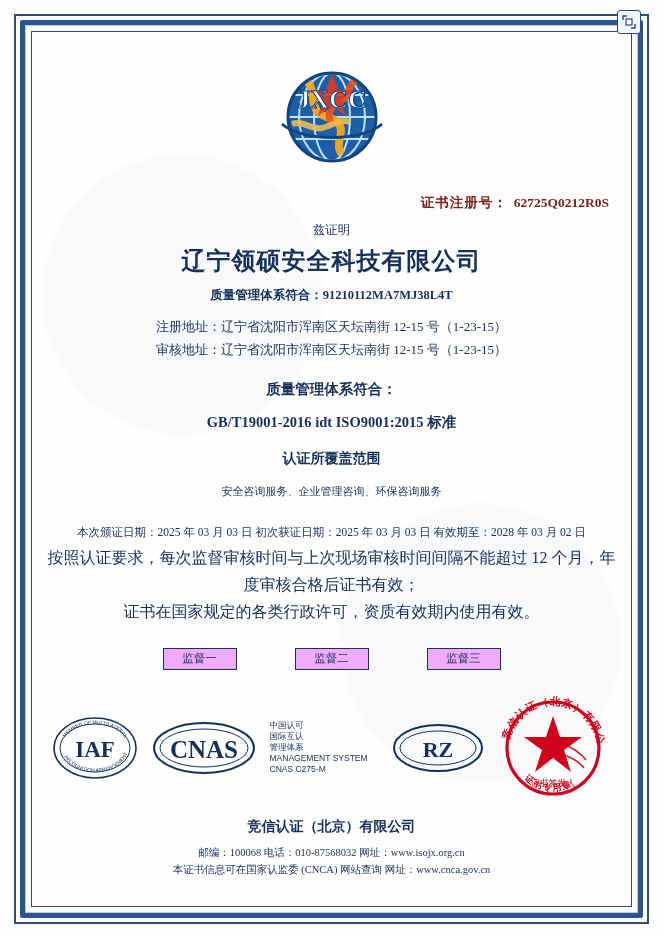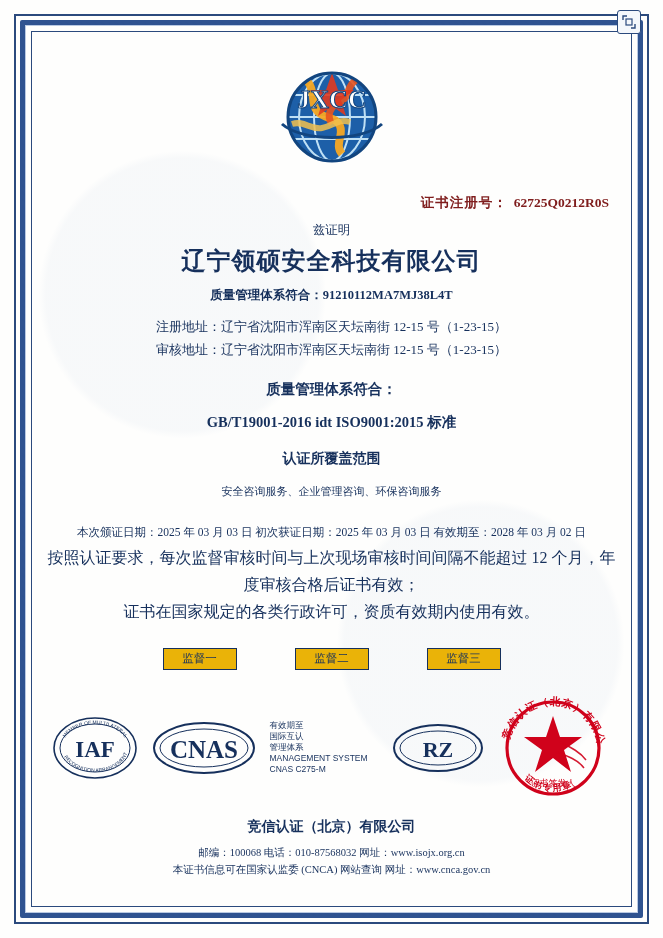--- a/index.html
+++ b/index.html
@@ -175,21 +175,21 @@
     display:flex;
     gap:58px;
     justify-content:center;
   }
   .superv .box{
     width:72px;height:20px;
     border:1px solid #16305c;
     font-size:11.5px;
     display:flex;align-items:center;justify-content:center;
     color:#16305c;
-    background:#eab308;
+    background:#f0abfc;
   }
 
   
   .marks{
     margin-top:20px;
     width:100%;
     display:flex;
     align-items:center;
     justify-content:center;
     gap:14px;
@@ -317,21 +317,21 @@
 
       <div class="mark-cnas">
         <svg viewBox="0 0 104 56" width="104" height="56">
           <ellipse cx="52" cy="28" rx="50" ry="25" fill="none" stroke="#16305c" stroke-width="2"></ellipse>
           <ellipse cx="52" cy="28" rx="44" ry="19" fill="none" stroke="#16305c" stroke-width="1"></ellipse>
           <text x="52" y="38" text-anchor="middle" font-family="Liberation Serif, serif" font-size="25" font-weight="bold" fill="#16305c">CNAS</text>
         </svg>
       </div>
 
       <div class="cnas-text">
-        <div>有效期至</div>
+        <div>中国认可</div>
         <div>国际互认</div>
         <div>管理体系</div>
         <div>MANAGEMENT SYSTEM</div>
         <div>CNAS C275-M</div>
       </div>
 
       <div class="mark-rz">
         <svg viewBox="0 0 92 52" width="92" height="52">
           <ellipse cx="46" cy="26" rx="44" ry="23" fill="none" stroke="#16305c" stroke-width="2"></ellipse>
           <ellipse cx="46" cy="26" rx="38" ry="17" fill="none" stroke="#16305c" stroke-width="1"></ellipse>

